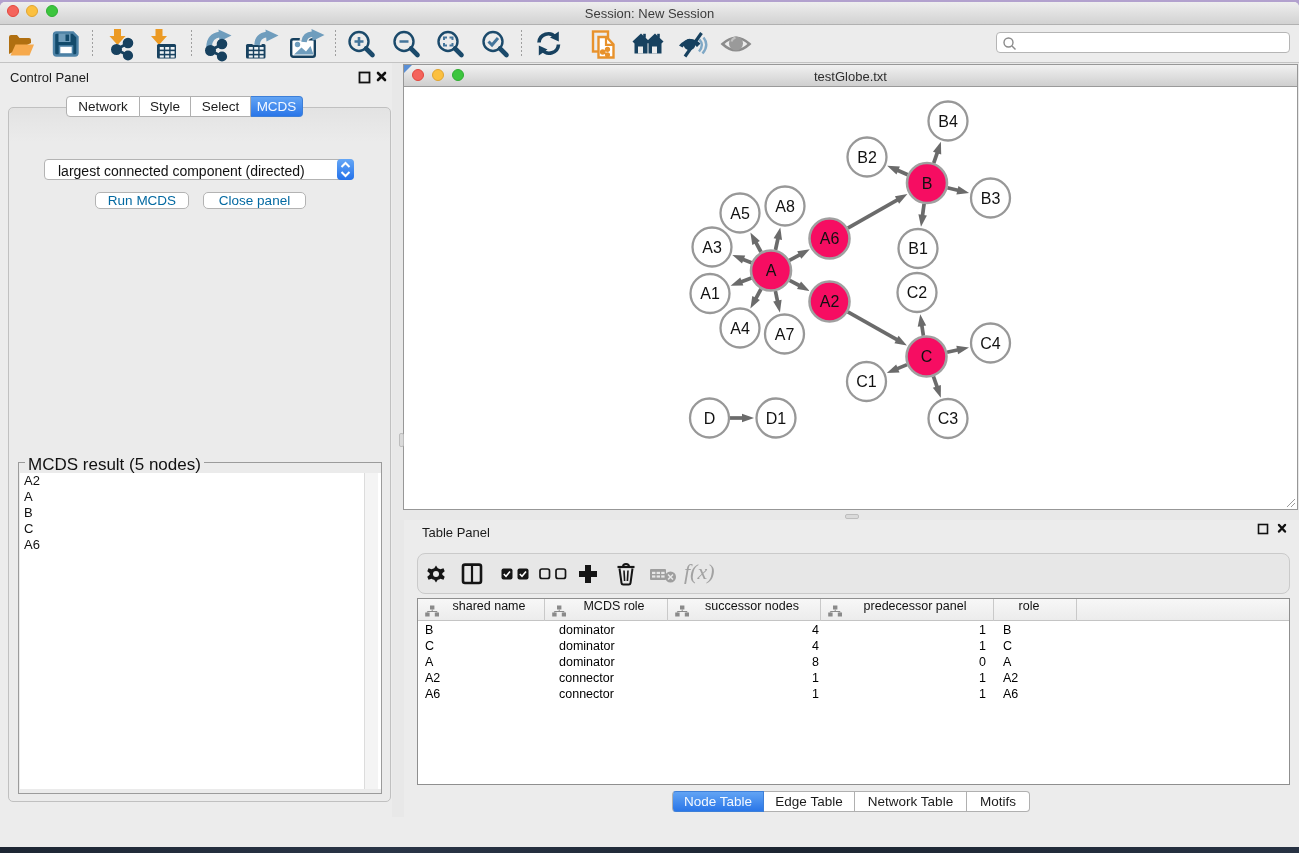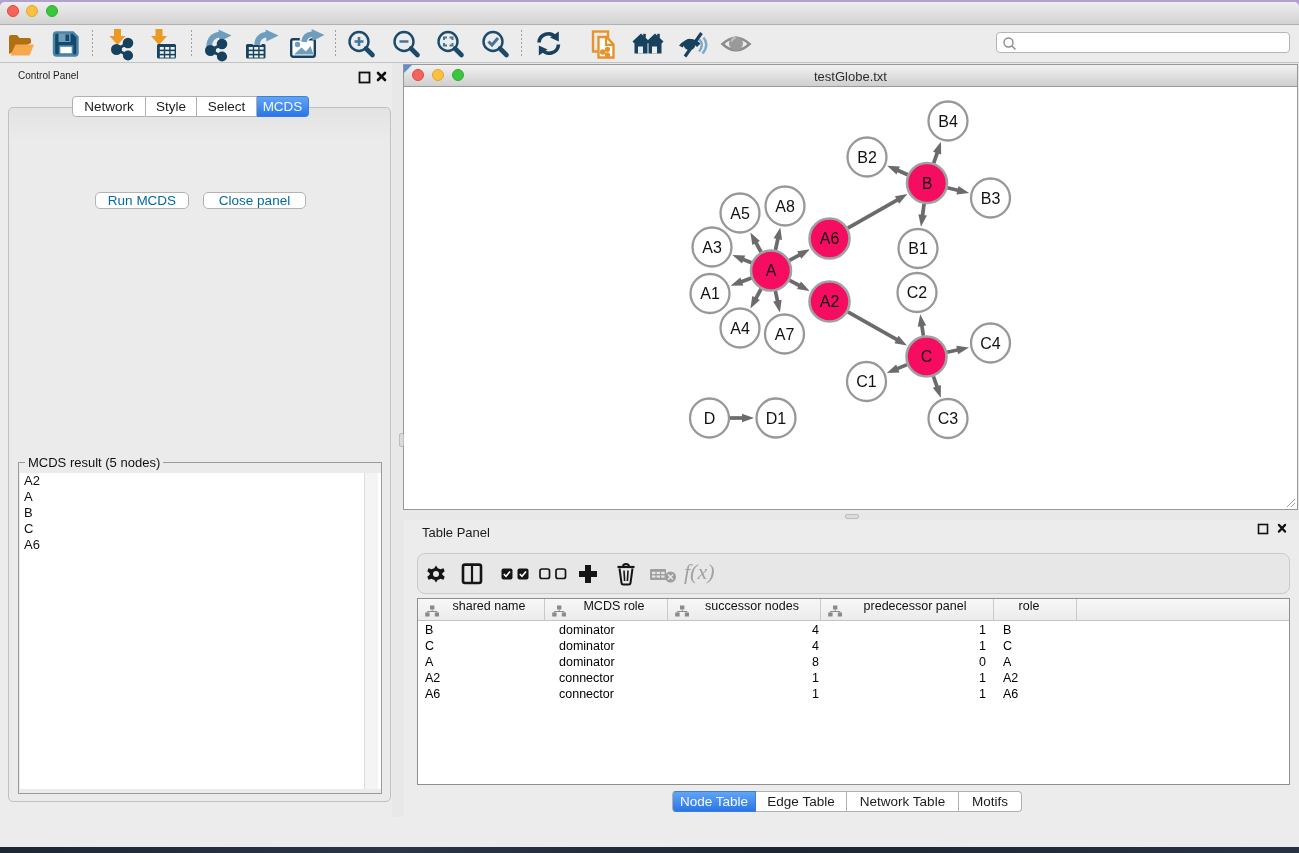--- a/index.html
+++ b/index.html
@@ -7,34 +7,34 @@
 #win{position:absolute;left:0;top:2px;width:1299px;height:845px;background:#ececec;border-radius:5px 5px 0 0;overflow:hidden}
 #titlebar{position:absolute;left:0;top:0;width:1299px;height:23px;background:linear-gradient(#eeeeee,#d2d2d2);border-bottom:1px solid #b1b1b1;border-radius:5px 5px 0 0}
 #titlebar .tt{position:absolute;width:100%;text-align:center;top:4px;font-size:13px;color:#3c3c3c}
 .tl{position:absolute;width:12px;height:12px;border-radius:50%;top:3px}
 #toolbar{position:absolute;left:0;top:23px;width:1299px;height:38px;background:#ececec;border-bottom:1px solid #c2c2c2}
 .tsep{position:absolute;top:5px;height:28px;width:1px;background-image:linear-gradient(#9f9f9f 40%,rgba(0,0,0,0) 0%);background-size:1px 4px}
 .ticon{position:absolute;top:3px}
 #search{position:absolute;left:996px;top:7px;width:294px;height:21px;background:#fff;border:1px solid #b5b5b5;border-radius:4px}
 
 #cp{position:absolute;left:0;top:60px;width:392px;height:755px;background:#ececec}
-#cp .hdr{position:absolute;left:18px;top:8px;font-size:10px;color:#1b1b1b}
+#cp .hdr{position:absolute;left:10px;top:8px;font-size:13px;color:#1b1b1b}
 .tabs{position:absolute;display:flex;height:21px;font-size:13.5px;color:#1c1c1c;z-index:5}
 .tabs .tab{background:#fff;border:1px solid #b0b0b0;border-left:none;display:flex;align-items:center;justify-content:center}
 .tabs .tab:first-child{border-left:1px solid #b0b0b0;border-radius:4px 0 0 4px}
 .tabs .tab:last-child{border-radius:0 4px 4px 0}
 .tabs .sel{background:linear-gradient(#62a4f4,#2a76e8);color:#f4f9ff;border-color:#3d7fd8}
 #cpbox{position:absolute;left:8px;top:45px;width:383px;height:695px;background:linear-gradient(#e3e3e3,#ebebeb 34px);border:1px solid #c0c0c0;border-radius:5px}
 #optlab{position:absolute;left:0;top:28px;width:100%;text-align:center;font-size:13.5px;color:#111}
 #combo{position:absolute;left:35px;top:51px;width:310px;height:21px;background:#fff;border:1px solid #b3b3b3;border-radius:4px}
 #combo .ctext{position:absolute;left:13px;top:3px;font-size:14px;color:#111}
 #combo .spin{position:absolute;right:-1px;top:-1px;width:17px;height:21px;background:linear-gradient(#66a7f6,#2371ea);border-radius:4px;}
 .btn{position:absolute;height:17px;background:#fff;border:1px solid #b3b3b3;border-radius:5px;font-size:13.5px;color:#0369a1;display:flex;align-items:center;justify-content:center}
 #fieldset{position:absolute;left:9px;top:354px;width:364px;height:332px;border:1px solid #9b9b9b}
-#fieldset .lab{position:absolute;left:6px;top:-8px;background:#ebebeb;padding:0 3px;font-size:13px;color:#111}
+#fieldset .lab{position:absolute;left:6px;top:-8px;background:#ebebeb;padding:0 3px;font-size:17px;color:#111}
 #fieldset .list{position:absolute;left:1px;top:10px;width:361px;height:316px;background:#fff;font-size:13px;color:#111;line-height:16px;padding:1px 0 0 4px}
 #fieldset .sb{position:absolute;right:3px;top:10px;width:14px;height:316px;background:#f4f4f4;border-left:1px solid #dcdcdc}
 
 #desk{position:absolute;left:392px;top:60px;width:907px;height:755px;background:#e8e8e8}
 #net{position:absolute;left:11px;top:2px;width:895px;height:446px;background:#fff;border:1px solid #979797}
 #net .nt{position:absolute;left:0;top:0;width:100%;height:22px;background:linear-gradient(#f1f1f1,#cfcfcf);border-bottom:1px solid #9a9a9a}
 #net .ntt{position:absolute;width:100%;top:4px;text-align:center;font-size:13px;color:#2e2e2e}
 
 #tp{position:absolute;left:12px;top:458px;width:895px;height:297px;background:#ececec}
 #tp .hdr{position:absolute;left:18px;top:5px;font-size:13px;color:#1b1b1b}
@@ -50,20 +50,21 @@
 #darkstrip{position:absolute;left:0;top:847px;width:1299px;height:6px;background:linear-gradient(90deg,#1d2633,#2a3547 30%,#1c2531 60%,#273243)}
 svg{display:block}
 text{font-family:"Liberation Sans",sans-serif}
 </style></head>
 <body>
 <div id="win">
   <div id="titlebar">
     <div class="tl" style="left:7px;background:#f4645c;border:1px solid #e2463d"></div>
     <div class="tl" style="left:26px;background:#fbc040;border:1px solid #e0a430"></div>
     <div class="tl" style="left:46px;background:#3dc53e;border:1px solid #2fae33"></div>
+    <div class="tt">Session: New Session</div>
   </div>
   <div id="toolbar">
     <svg class="ticon" style="left:5px" width="32" height="32">
         <path d="M4 26 L4 9 Q4 7 6 7 L12 7 L14.5 10 L24 10 Q26 10 26 12 L26 15 Z" fill="#b06f10"></path>
         <path d="M10.5 16.5 L29 16.5 L24.5 27.5 L5.5 27.5 Z" fill="#f6a94c"></path>
       </svg>
     <svg class="ticon" style="left:50px" width="32" height="32">
         <path d="M4 7 Q4 4.5 6.5 4.5 L23 4.5 L27.5 9 L27.5 25 Q27.5 27.5 25 27.5 L6.5 27.5 Q4 27.5 4 25 Z" fill="#124a6b"></path>
         <path d="M4 7 Q4 4.5 6.5 4.5 L23 4.5 L27.5 9 L27.5 25 Q27.5 27.5 25 27.5 L6.5 27.5 Q4 27.5 4 25 Z" fill="none" stroke="#4e83a7" stroke-width="2.4"></path>
         <rect x="8.5" y="5.5" width="12" height="8.5" fill="#6e9cba"></rect>
@@ -211,27 +212,36 @@
         </svg>
       </div>
   </div>
   <div style="position:absolute;left:0;top:60px;width:1299px;height:1px;background:#c3c3c3;z-index:9"></div>
   <div id="cp">
     <div class="hdr">Control Panel</div>
     <svg class="abs" style="left:358px;top:9px" width="30" height="14">
         <rect x="1.5" y="1.5" width="10" height="10" fill="none" stroke="#111" stroke-width="1.8"></rect>
         <path d="M20 2 L27 9 M27 2 L20 9" stroke="#111" stroke-width="2.6" stroke-linecap="round"></path>
       </svg>
-    <div class="tabs" style="left:72px;top:34px">
+    <div class="tabs" style="left:66px;top:34px">
       <div class="tab" style="width:74px">Network</div>
       <div class="tab" style="width:51px">Style</div>
       <div class="tab" style="width:60px">Select</div>
       <div class="tab sel" style="width:52px">MCDS</div>
     </div>
     <div id="cpbox">
+      <div id="combo">
+        <div class="ctext">largest connected component (directed)</div>
+        <div class="spin">
+            <svg width="17" height="21">
+              <path d="M4.5 8 L8.5 4 L12.5 8" fill="none" stroke="#fff" stroke-width="2"></path>
+              <path d="M4.5 13 L8.5 17 L12.5 13" fill="none" stroke="#fff" stroke-width="2"></path>
+            </svg>
+          </div>
+      </div>
       <div class="btn" style="left:86px;top:84px;width:94px">Run MCDS</div>
       <div class="btn" style="left:194px;top:84px;width:103px">Close panel</div>
       <div id="fieldset">
         <div class="lab">MCDS result (5 nodes)</div>
         <div class="list">
             <div style="margin-top:-1px">A2<br>A<br>B<br>C<br>A6</div>
           </div>
         <div class="sb"></div>
       </div>
     </div>
@@ -451,21 +461,21 @@
               <div class="t" style="padding-right:12px">role</div>
             </div>
         </div>
         <div class="trow" style="left:7px;top:23px;line-height:16px">B<br>C<br>A<br>A2<br>A6</div>
         <div class="trow" style="left:141px;top:23px;line-height:16px">dominator<br>dominator<br>dominator<br>connector<br>connector</div>
         <div class="trow" style="left:330px;top:23px;line-height:16px;width:71px;text-align:right">4<br>4<br>8<br>1<br>1</div>
         <div class="trow" style="left:490px;top:23px;line-height:16px;width:78px;text-align:right">1<br>1<br>0<br>1<br>1</div>
         <div class="trow" style="left:585px;top:23px;line-height:16px">B<br>C<br>A<br>A2<br>A6</div>
       </div>
       <div class="tabs" style="left:268px;top:271px;font-size:13.5px">
-        <div class="tab sel" style="width:84px">Node Table</div>
+        <div class="tab sel" style="width:92px">Node Table</div>
         <div class="tab" style="width:91px">Edge Table</div>
         <div class="tab" style="width:112px">Network Table</div>
         <div class="tab" style="width:63px">Motifs</div>
       </div>
     </div>
     <div class="abs" style="left:7px;top:371px;width:5px;height:14px;background:#dadada;border:1px solid #bdbdbd;border-radius:2px"></div>
     <div class="abs" style="left:453px;top:452px;width:14px;height:5px;background:#dadada;border:1px solid #bdbdbd;border-radius:2px"></div>
   </div>
 </div>
 <div id="darkstrip"></div>

